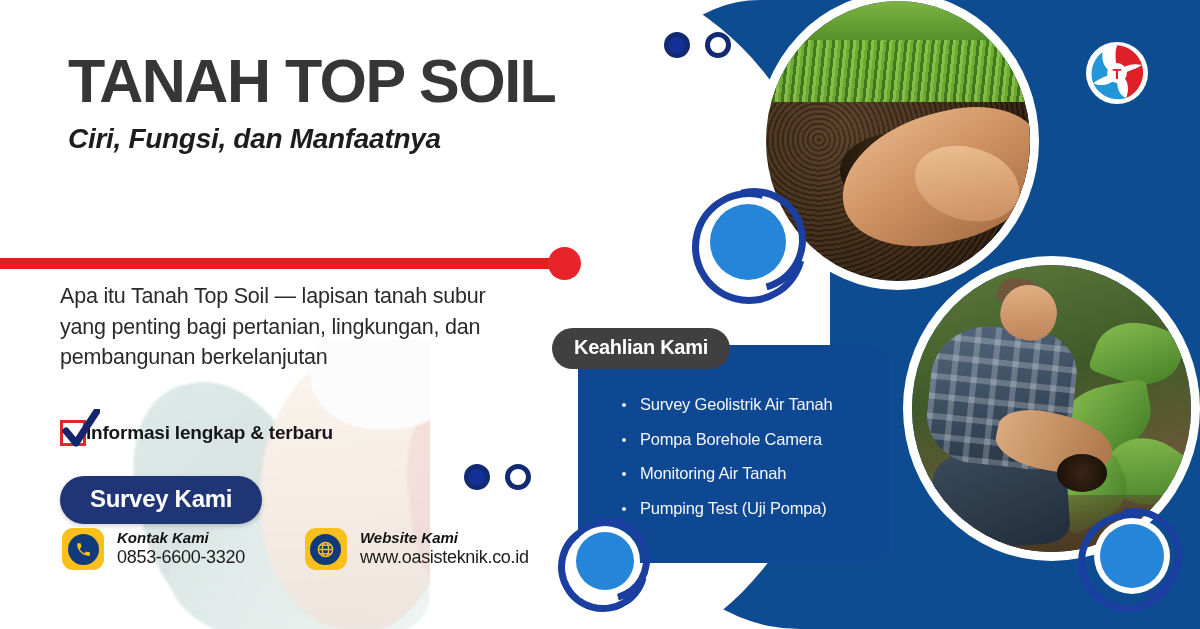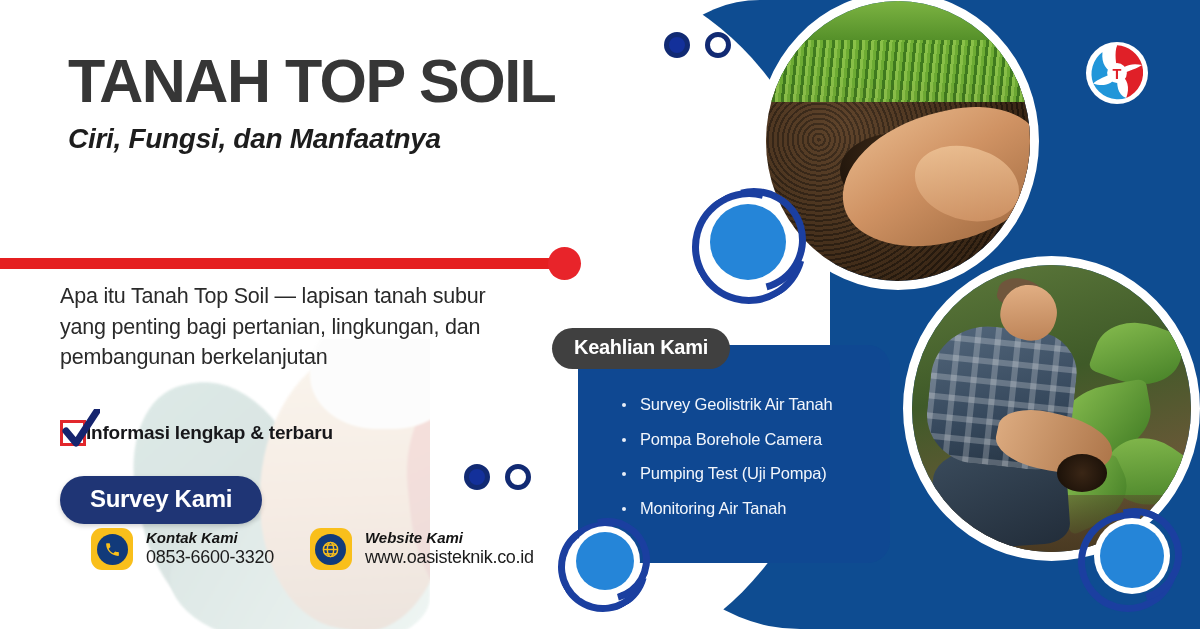--- a/index.html
+++ b/index.html
@@ -111,21 +111,21 @@
     color:#ffffff;
     padding:9px 30px 11px 30px;
     border-radius:24px;
     font-size:24px;font-weight:700;letter-spacing:-.3px;
     box-shadow:0 2px 5px rgba(0,0,0,.18);
   }
 
   
   .contacts{
     position:absolute;left:62px;top:528px;z-index:6;
-    display:flex;gap:36px;margin-left:29px;
+    display:flex;gap:60px;
   }
   .contact{display:flex;align-items:center;gap:13px;}
   .c-badge{
     width:42px;height:42px;border-radius:11px;
     background:#f9bf1b;display:flex;align-items:center;justify-content:center;flex:none;
   }
   .c-badge .inner{
     width:31px;height:31px;border-radius:50%;
     background:#113a7a;display:flex;align-items:center;justify-content:center;
   }
@@ -377,17 +377,17 @@
         <span class="c-val">www.oasisteknik.co.id</span>
       </span>
     </div>
   </div>
 
   <div class="services"></div>
   <div class="serv-tab">Keahlian Kami</div>
   <ul class="serv-list">
     <li>Survey Geolistrik Air Tanah</li>
     <li>Pompa Borehole Camera</li>
+    <li>Monitoring Air Tanah</li>
     <li>Pumping Test (Uji Pompa)</li>
-    <li>Monitoring Air Tanah</li>
   </ul>
 
 </div>
 
 </body></html>

